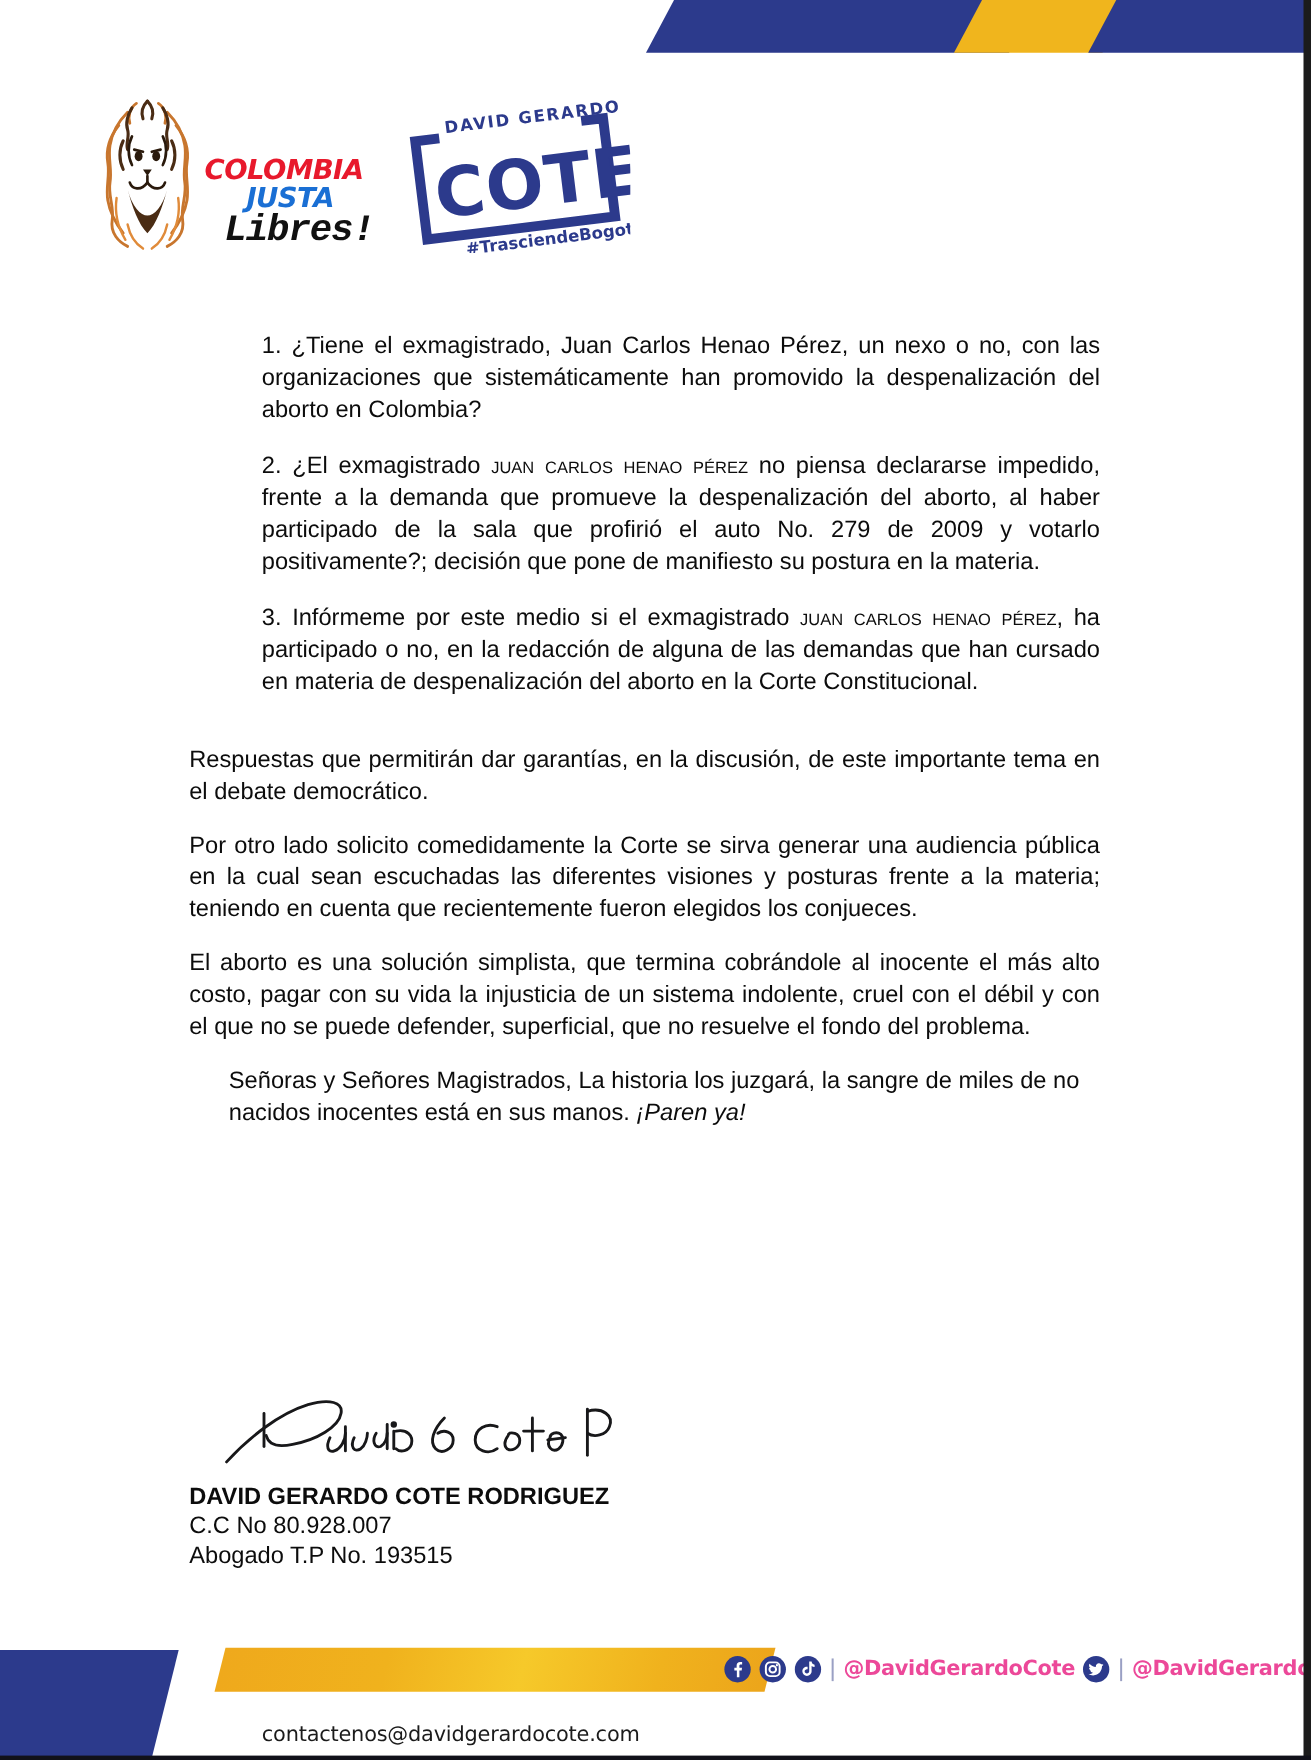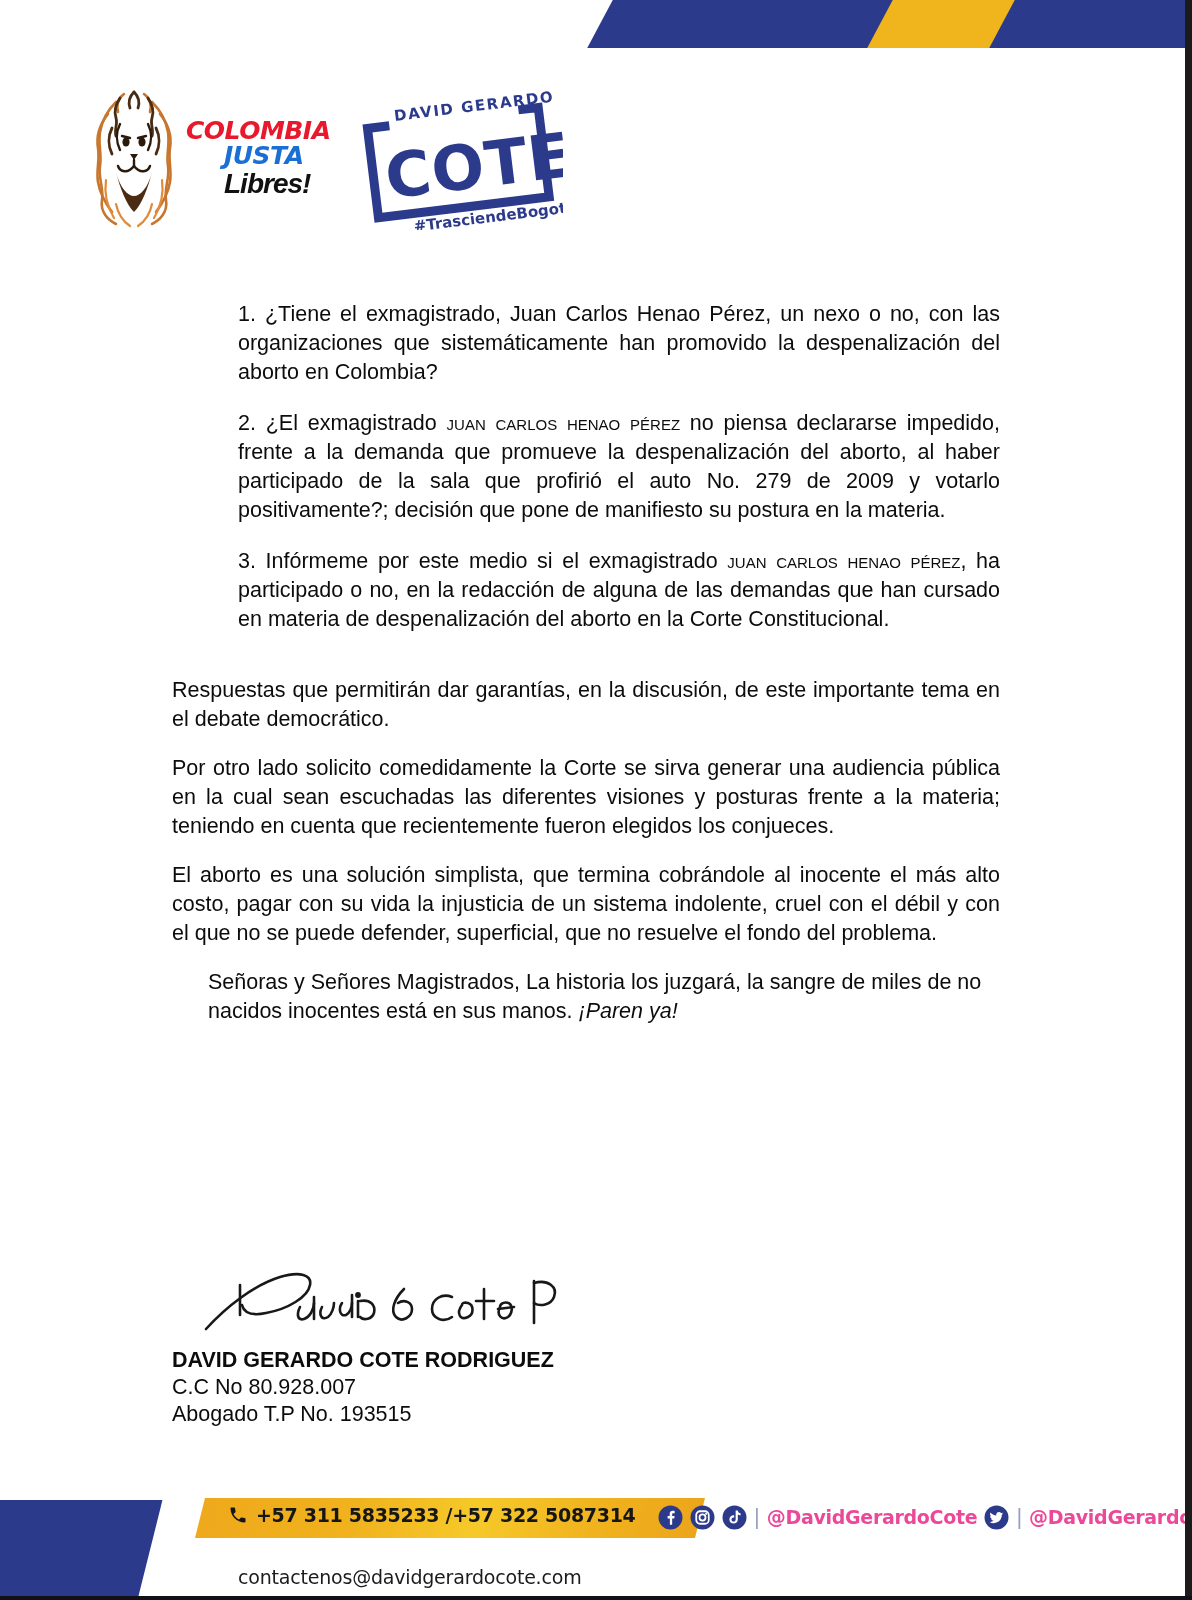--- a/index.html
+++ b/index.html
@@ -45,43 +45,43 @@
     left: 1002px; width: 260px; height: 48px;
     background: #2c3a8c;
     transform: skewX(-28deg);
   }
 
   
   .logo-row {
     position: absolute; top: 84px; left: 86px;
     display: flex; align-items: flex-start; gap: 18px;
   }
-  .lion-logo { display: flex; align-items: flex-start; gap: 4px; }
+  .lion-logo { display: flex; align-items: flex-end; gap: 4px; }
   .lion-mark { width: 96px; height: 145px; }
   .cjl-text {
     display: flex; flex-direction: column; align-items: flex-start;
     margin-top: 34px;
   }
   .cjl-colombia {
     font-family: "DejaVu Sans", sans-serif;
     font-weight: bold; font-style: italic;
     font-size: 25px; letter-spacing: -0.5px; color: #e8192c;
     line-height: 1;
   }
   .cjl-justa {
     font-family: "DejaVu Sans", sans-serif;
     font-weight: bold; font-style: italic;
     font-size: 25px; letter-spacing: -0.5px; color: #1a6fd4;
     line-height: 1.05; margin-left: 38px;
   }
   .cjl-libres {
-    font-family: Liberation Sans, sans-serif;
+    font-family: Liberation Mono, monospace;
     font-weight: bold; font-style: italic;
-    font-size: 28px; color: #111111; line-height: 1.05;
-    margin-left: 38px; letter-spacing: -1px;
+    font-size: 34px; color: #111111; line-height: 1.05;
+    margin-left: 18px; letter-spacing: -1px;
   }
   .cote-logo { position: relative; width: 215px; height: 140px; margin-top: 6px; }
 
   
   .body-area {
     position: absolute; top: 258px; left: 172px; width: 828px;
   }
   p.doc {
     font-family: "Liberation Sans", sans-serif;
     font-size: 21.5px;
@@ -286,26 +286,20 @@
     <div class="sig-name">DAVID GERARDO COTE RODRIGUEZ</div>
     <div class="sig-line">C.C No 80.928.007</div>
     <div class="sig-line">Abogado T.P No. 193515</div>
   </div>
 
   <div class="footer">
     <div class="ft-blue-band"></div>
     <div class="ft-white-wedge"></div>
     <div class="ft-yellow-band"></div>
 
-    <div class="ft-phone">
-      <svg width="20" height="20" viewBox="0 0 24 24">
-        <path d="M6.6 10.8c1.4 2.8 3.8 5.2 6.6 6.6l2.2-2.2c.3-.3.7-.4 1-.2 1.2.4 2.4.6 3.6.6.6 0 1 .4 1 1V20c0 .6-.4 1-1 1C10.6 21 3 13.4 3 4c0-.6.4-1 1-1h3.5c.6 0 1 .4 1 1 0 1.3.2 2.5.6 3.6.1.4 0 .8-.2 1.1l-2.3 2.1z" fill="#161616"></path>
-      </svg>
-      <span>+57 311 5835233 /+57 322 5087314</span>
-    </div>
 
     <div class="ft-social">
       <svg width="25" height="25" viewBox="0 0 24 24">
         <circle cx="12" cy="12" r="11.5" fill="#2c3a8c"></circle>
         <path d="M13.6 19v-6h2l.3-2.4h-2.3V9c0-.7.2-1.2 1.2-1.2h1.2V5.7c-.2 0-.9-.1-1.8-.1-1.8 0-3 1.1-3 3.1v1.9H9.2V13h2.2v6h2.2z" fill="#fff"></path>
       </svg>
       <svg width="25" height="25" viewBox="0 0 24 24">
         <circle cx="12" cy="12" r="11.5" fill="#2c3a8c"></circle>
         <rect x="6" y="6" width="12" height="12" rx="3.6" fill="none" stroke="#fff" stroke-width="1.7"></rect>
         <circle cx="12" cy="12" r="2.9" fill="none" stroke="#fff" stroke-width="1.7"></circle>

